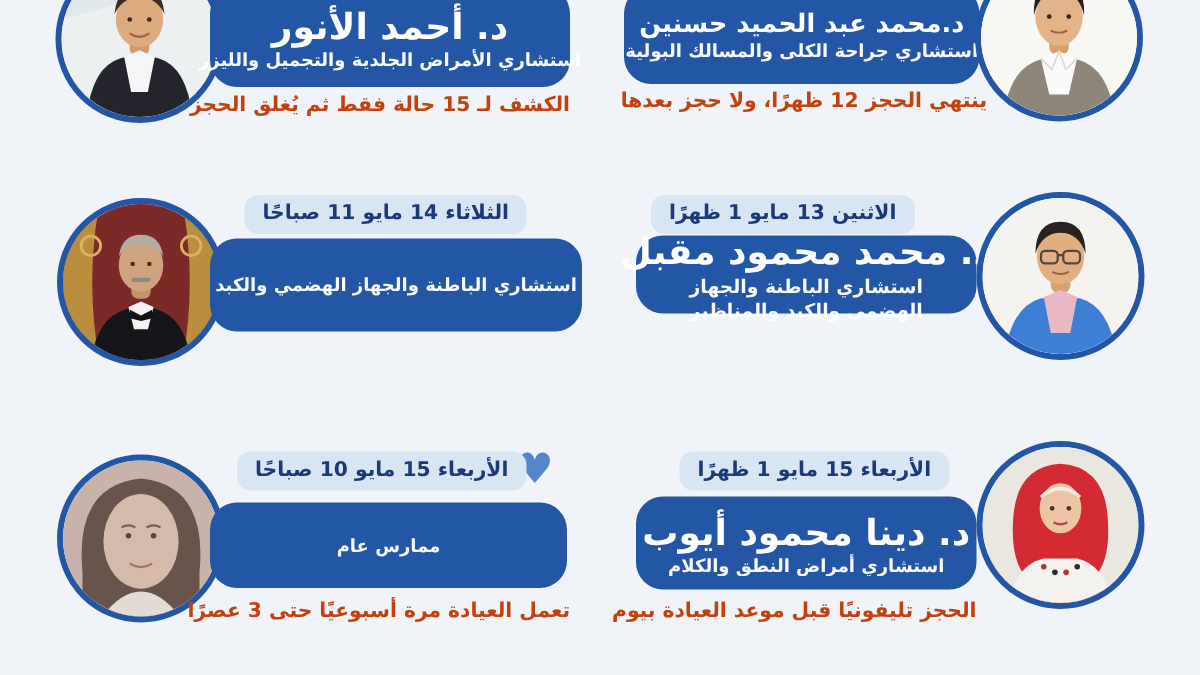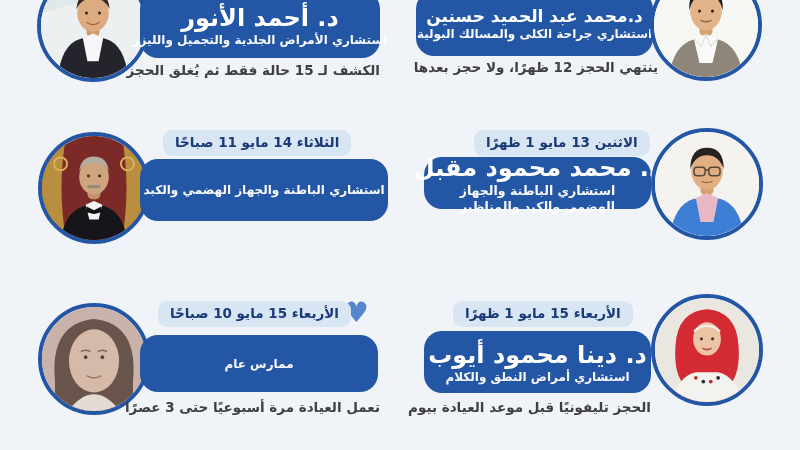--- a/index.html
+++ b/index.html
@@ -10,38 +10,38 @@
          overflow:hidden;background:#fff;box-sizing:border-box;}
   .photo svg{display:block;width:104px;height:104px;}
   .pill{position:absolute;background:#2356a4;border-radius:18px;color:#ffffff;
         display:flex;flex-direction:column;justify-content:center;align-items:center;
         text-align:center;direction:rtl;box-sizing:border-box;padding:6px 10px 4px 10px;}
   .nm{font-size:24px;font-weight:bold;white-space:nowrap;line-height:1.25;}
   .sp{font-size:12px;font-weight:600;white-space:nowrap;line-height:1.3;opacity:.97;}
   .badge{position:absolute;background:#d8e6f4;color:#1a3a78;border-radius:9px;
          font-size:13.5px;font-weight:bold;direction:rtl;white-space:nowrap;
          padding:4px 12px;width:max-content;line-height:1.3;}
-  .note{position:absolute;color:#404040;font-size:13.5px;font-weight:bold;direction:rtl;
+  .note{position:absolute;color:#c2410c;font-size:13.5px;font-weight:bold;direction:rtl;
         text-align:center;white-space:nowrap;line-height:1.4;}
   .heart{position:absolute;color:#5585cb;font-size:28px;line-height:1;}
   
   .c1 .photo{left:37px;top:-30px;}
   .c1 .pill{left:140px;top:-9px;width:240px;height:67px;}
   .c1 .note{left:140px;top:61px;width:240px;}
   
   .c2 .pill{left:416px;top:-9px;width:237px;height:65px;}
   .c2 .photo{left:650px;top:-31px;}
   .c2 .note{left:432px;top:58px;width:226px;}
   .c2 .nm{font-size:17px;}
   
   .c3 .badge{left:163px;top:130px;text-align:center;}
   .c3 .photo{left:38px;top:132px;}
   .c3 .pill{left:140px;top:159px;width:248px;height:62px;}
   
-  .c4 .badge{left:474px;top:130px;}
+  .c4 .badge{left:434px;top:130px;}
   .c4 .pill{left:424px;top:157px;width:227px;height:52px;}
   .c4 .photo{left:651px;top:128px;}
   .c4 .sp{white-space:normal;font-size:12.5px;padding:0 4px;}
   
   .c5 .heart{left:344px;top:299px;}
   .c5 .badge{left:158px;top:301px;}
   .c5 .photo{left:38px;top:303px;}
   .c5 .pill{left:140px;top:335px;width:238px;height:57px;}
   .c5 .note{left:140px;top:398px;width:240px;}
   

